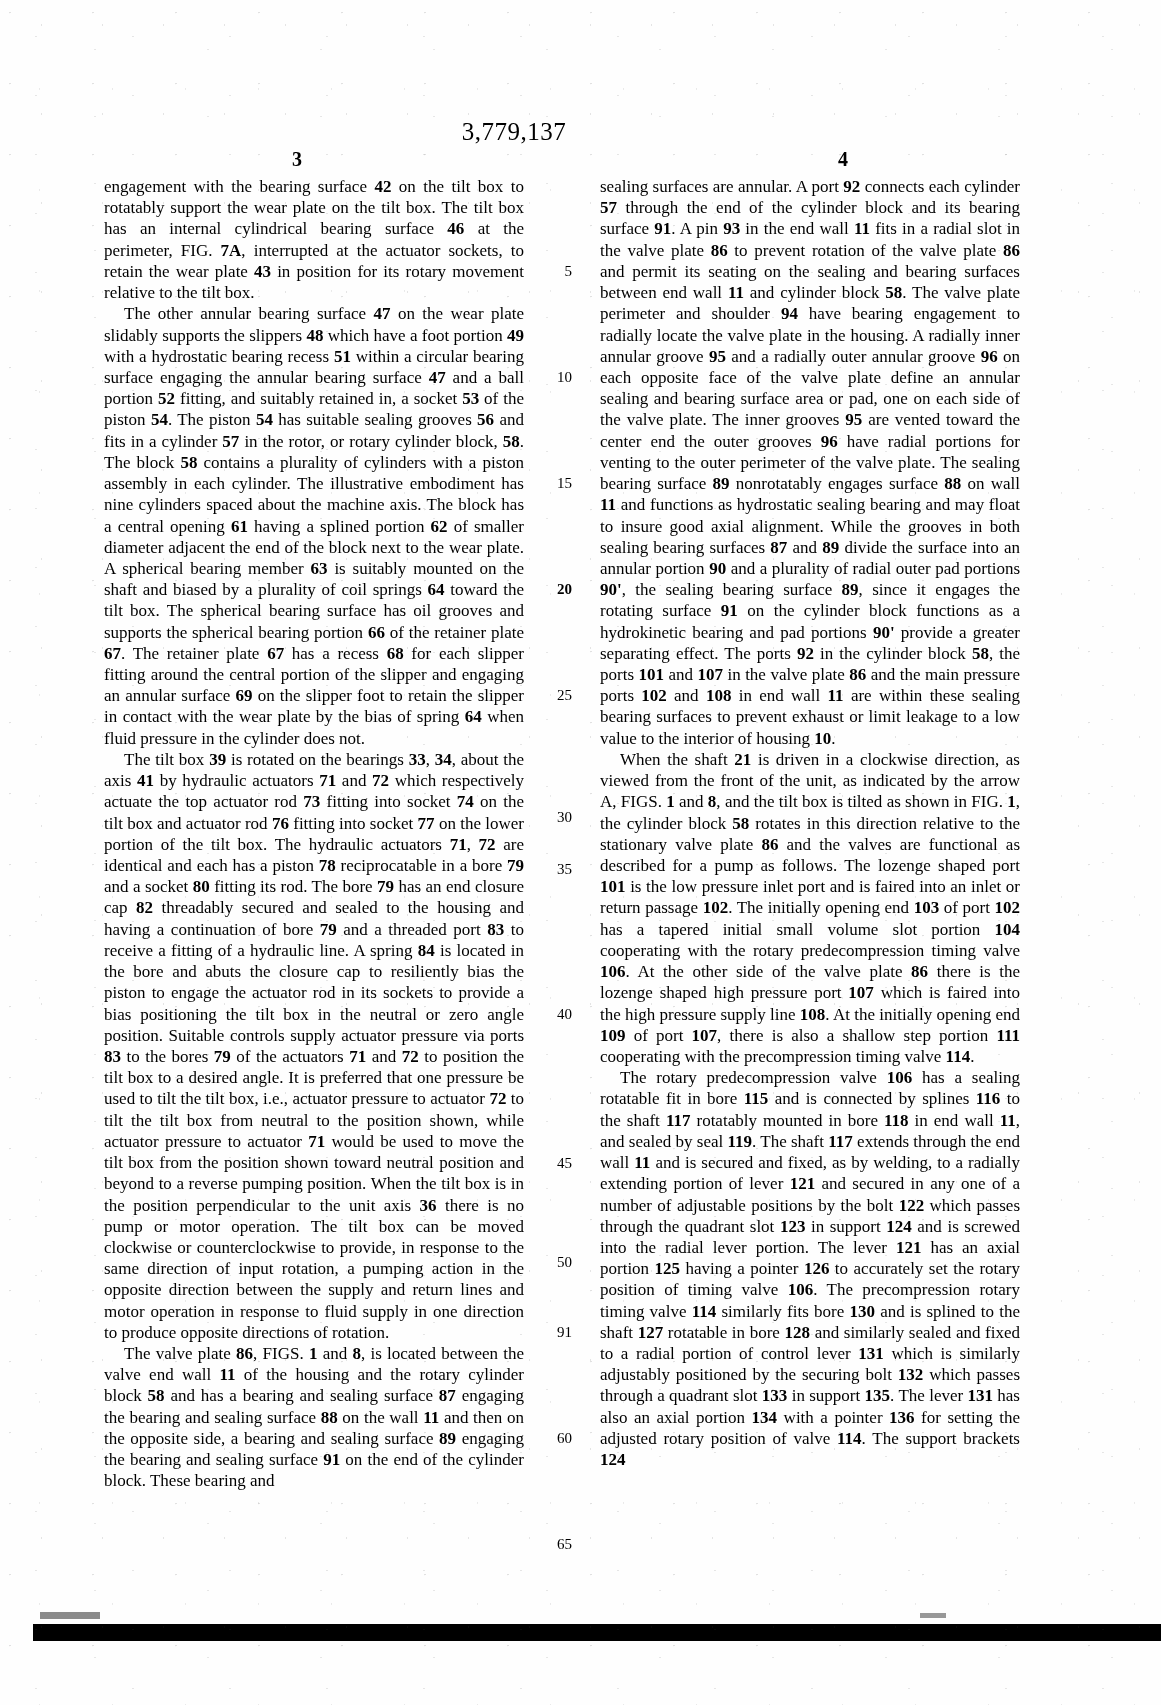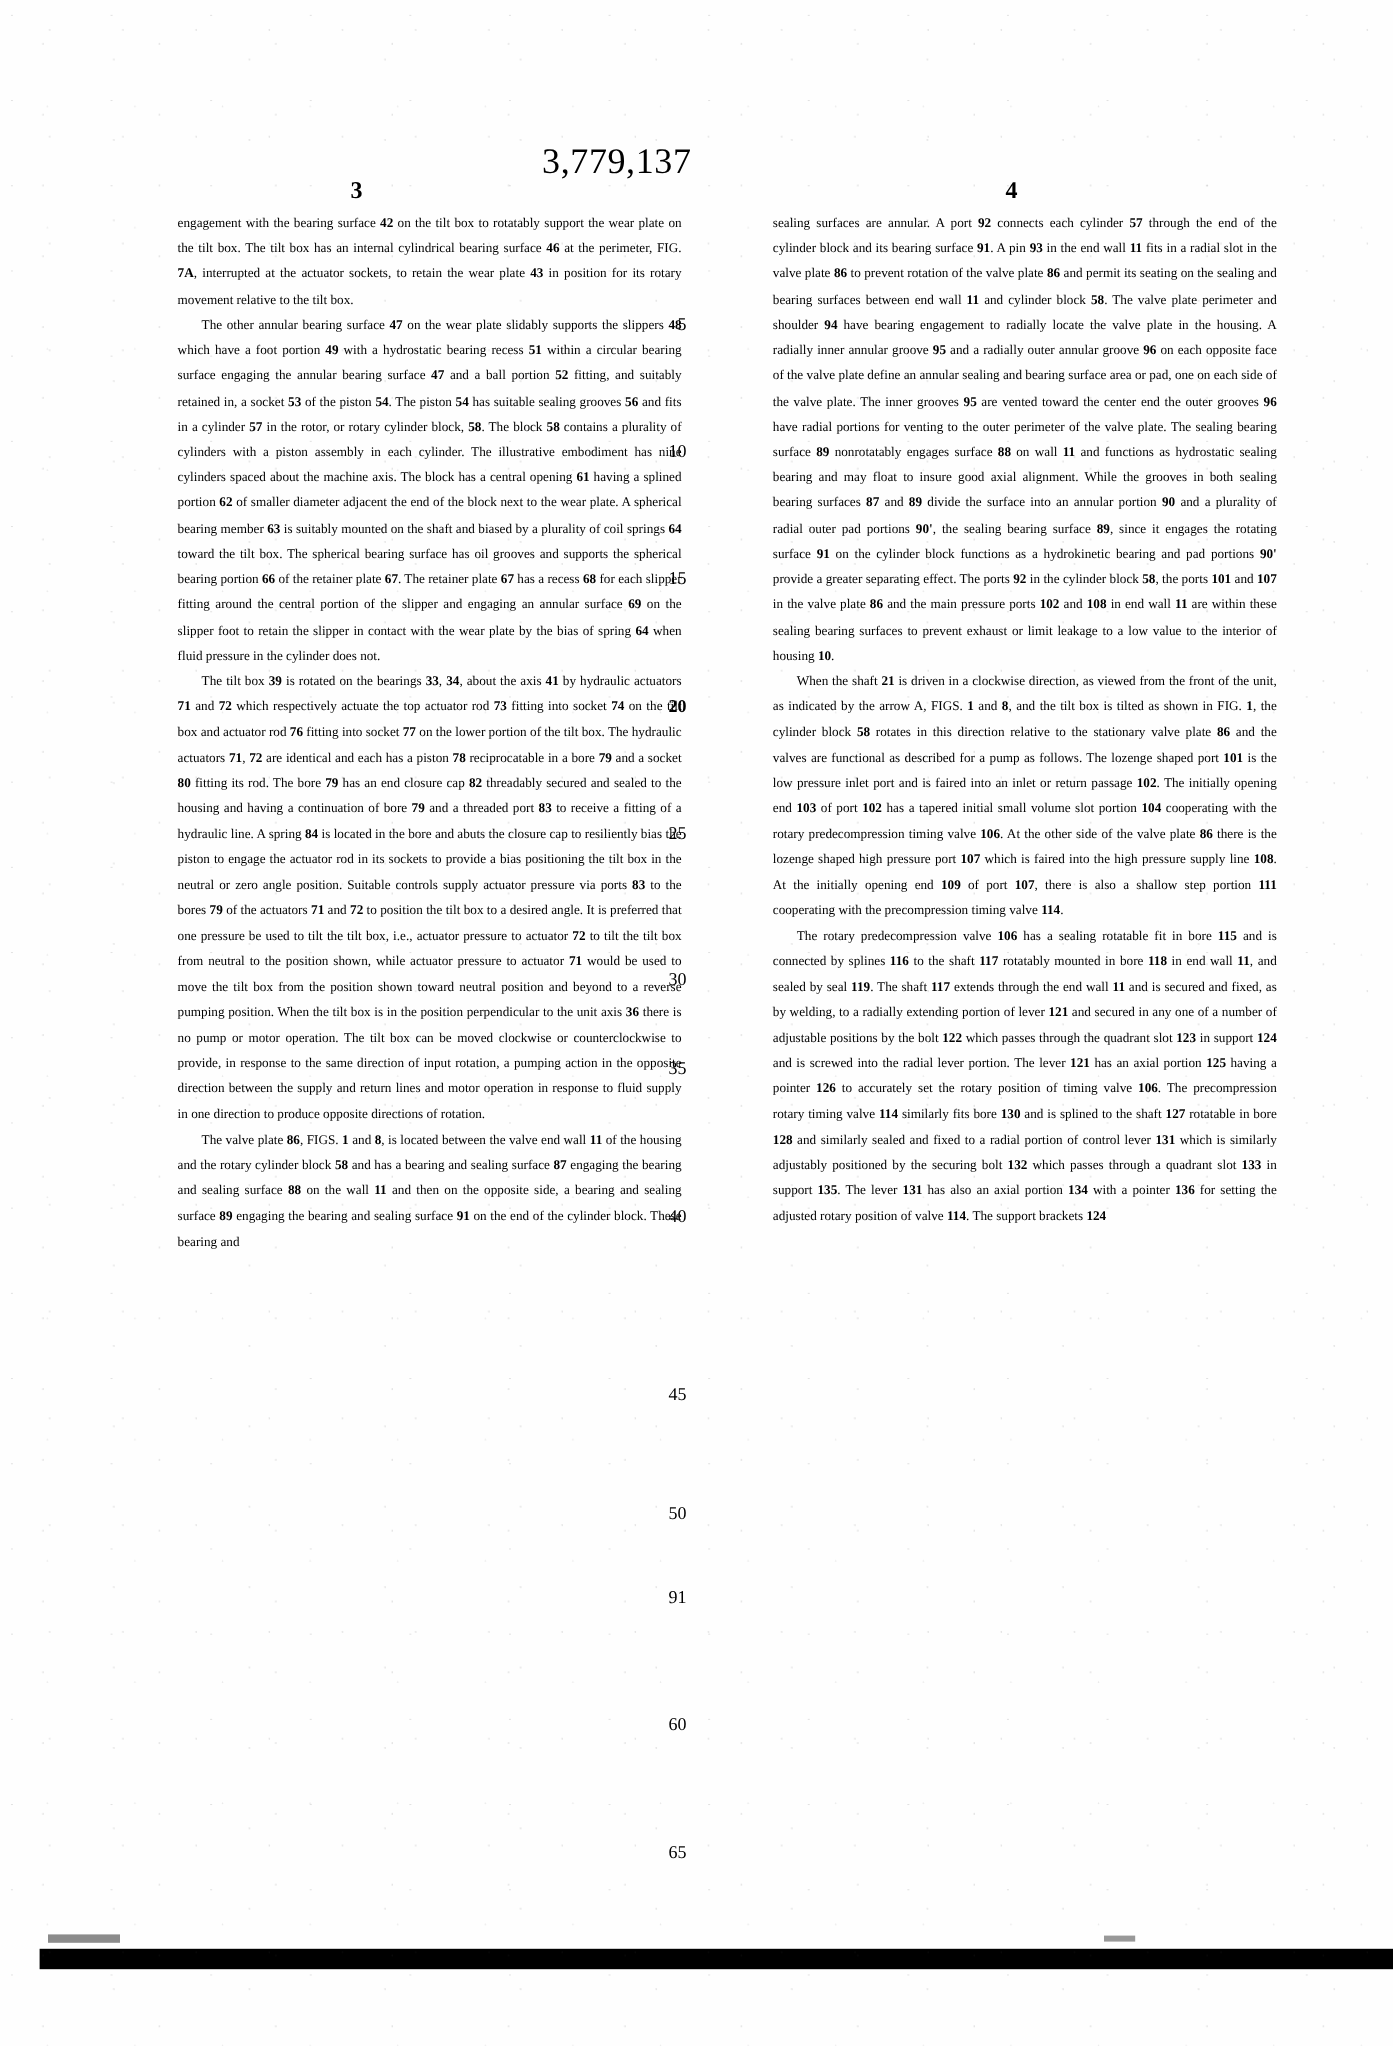--- a/index.html
+++ b/index.html
@@ -33,47 +33,46 @@
       radial-gradient(circle at 54% 88%, rgba(70,70,70,0.25) 0.6px, transparent 0.9px);
     background-size: 83px 71px, 97px 59px, 61px 89px, 113px 67px, 73px 101px;
   }
 
   #patent-number {
     position: absolute;
     top: 118px;
     left: 0;
     width: 1028px;
     text-align: center;
-    font-size: 30px;
+    font-size: 25px;
     letter-spacing: 0.5px;
     font-family: "Liberation Serif", "DejaVu Serif", serif;
   }
 
   .col-number {
     position: absolute;
     top: 148px;
     font-size: 20px;
     font-weight: bold;
     font-family: "Liberation Serif", "DejaVu Serif", serif;
   }
   #col-number-left  { left: 292px; }
   #col-number-right { left: 838px; }
 
   .text-column {
     position: absolute;
     top: 176px;
     width: 420px;
-    font-size: 11px;
+    font-size: 17px;
     line-height: 21.22px;
     text-align: justify;
     text-justify: inter-word;
     -webkit-hyphens: none;
     hyphens: none;
     font-family: "Liberation Serif", "DejaVu Serif", serif;
-    margin-left: 44px;
   }
   #column-left  { left: 104px; }
   #column-right { left: 600px; }
 
   .text-column p {
     margin: 0;
     text-indent: 0;
   }
   .text-column p.para {
     text-indent: 20px;
@@ -141,21 +140,21 @@
       <p class="para">The valve plate <b>86</b>, FIGS. <b>1</b> and <b>8</b>, is located between the valve end wall <b>11</b> of the housing and the rotary cylinder block <b>58</b> and has a bearing and sealing surface <b>87</b> engaging the bearing and sealing surface <b>88</b> on the wall <b>11</b> and then on the opposite side, a bearing and sealing surface <b>89</b> engaging the bearing and sealing surface <b>91</b> on the end of the cylinder block. These bearing and</p>
     </div>
 
   <div id="line-numbers">
       <div class="ln" style="top: 84.88px;">5</div>
       <div class="ln" style="top: 190.98px;">10</div>
       <div class="ln" style="top: 297.08px;">15</div>
       <div class="ln" style="top: 403.18px; font-weight: bold;">20</div>
       <div class="ln" style="top: 509.28px;">25</div>
       <div class="ln" style="top: 619px; margin-top: 12px;">30</div>
-      <div class="ln" style="top: 705px; text-align: right;">35</div>
+      <div class="ln" style="top: 683px; text-align: right;">35</div>
       <div class="ln" style="top: 827.58px; font-family: Liberation Serif, serif;">40</div>
       <div class="ln" style="top: 977px;">45</div>
       <div class="ln" style="top: 1039.78px; margin-top: 36px;">50</div>
       <div class="ln" style="top: 1145.88px;">91</div>
       <div class="ln" style="top: 1251.98px;">60</div>
       <div class="ln" style="top: 1358.08px;">65</div>
     </div>
 
   <div class="text-column" id="column-right">
       <p class="">sealing surfaces are annular. A port <b>92</b> connects each cylinder <b>57</b> through the end of the cylinder block and its bearing surface <b>91</b>. A pin <b>93</b> in the end wall <b>11</b> fits in a radial slot in the valve plate <b>86</b> to prevent rotation of the valve plate <b>86</b> and permit its seating on the sealing and bearing surfaces between end wall <b>11</b> and cylinder block <b>58</b>. The valve plate perimeter and shoulder <b>94</b> have bearing engagement to radially locate the valve plate in the housing. A radially inner annular groove <b>95</b> and a radially outer annular groove <b>96</b> on each opposite face of the valve plate define an annular sealing and bearing surface area or pad, one on each side of the valve plate. The inner grooves <b>95</b> are vented toward the center end the outer grooves <b>96</b> have radial portions for venting to the outer perimeter of the valve plate. The sealing bearing surface <b>89</b> nonrotatably engages surface <b>88</b> on wall <b>11</b> and functions as hydrostatic sealing bearing and may float to insure good axial alignment. While the grooves in both sealing bearing surfaces <b>87</b> and <b>89</b> divide the surface into an annular portion <b>90</b> and a plurality of radial outer pad portions <b>90'</b>, the sealing bearing surface <b>89</b>, since it engages the rotating surface <b>91</b> on the cylinder block functions as a hydrokinetic bearing and pad portions <b>90'</b> provide a greater separating effect. The ports <b>92</b> in the cylinder block <b>58</b>, the ports <b>101</b> and <b>107</b> in the valve plate <b>86</b> and the main pressure ports <b>102</b> and <b>108</b> in end wall <b>11</b> are within these sealing bearing surfaces to prevent exhaust or limit leakage to a low value to the interior of housing <b>10</b>.</p>

